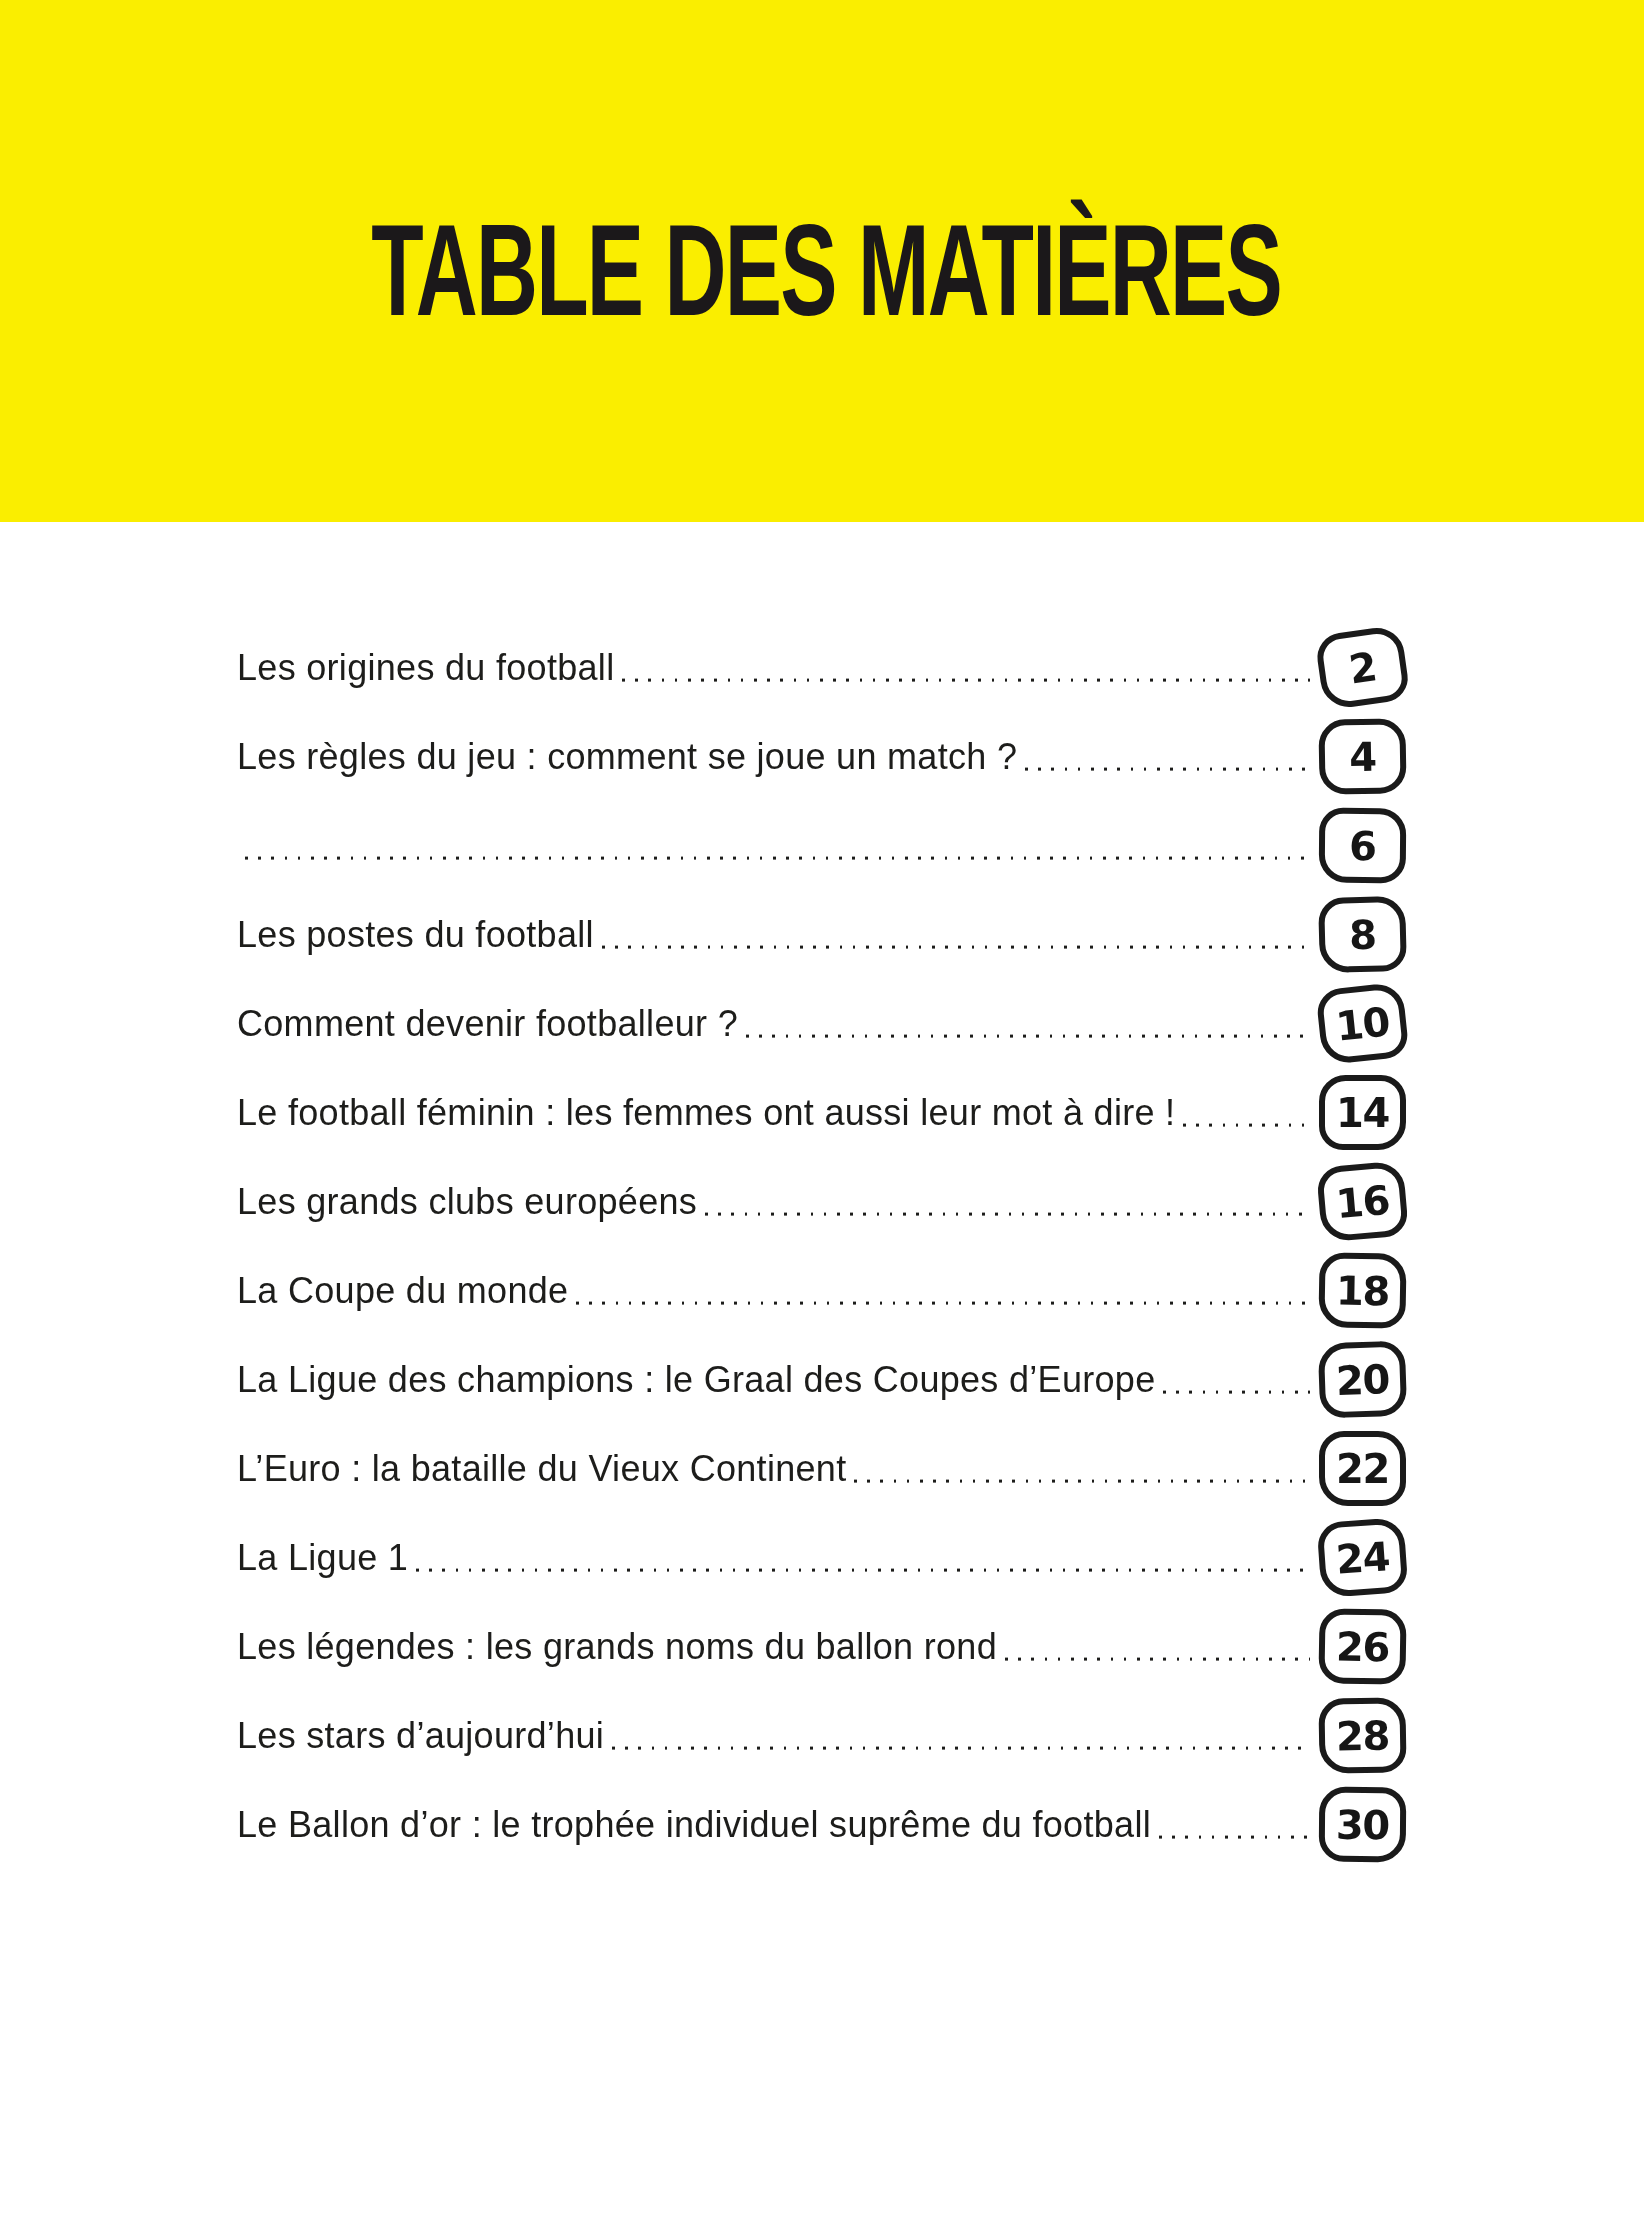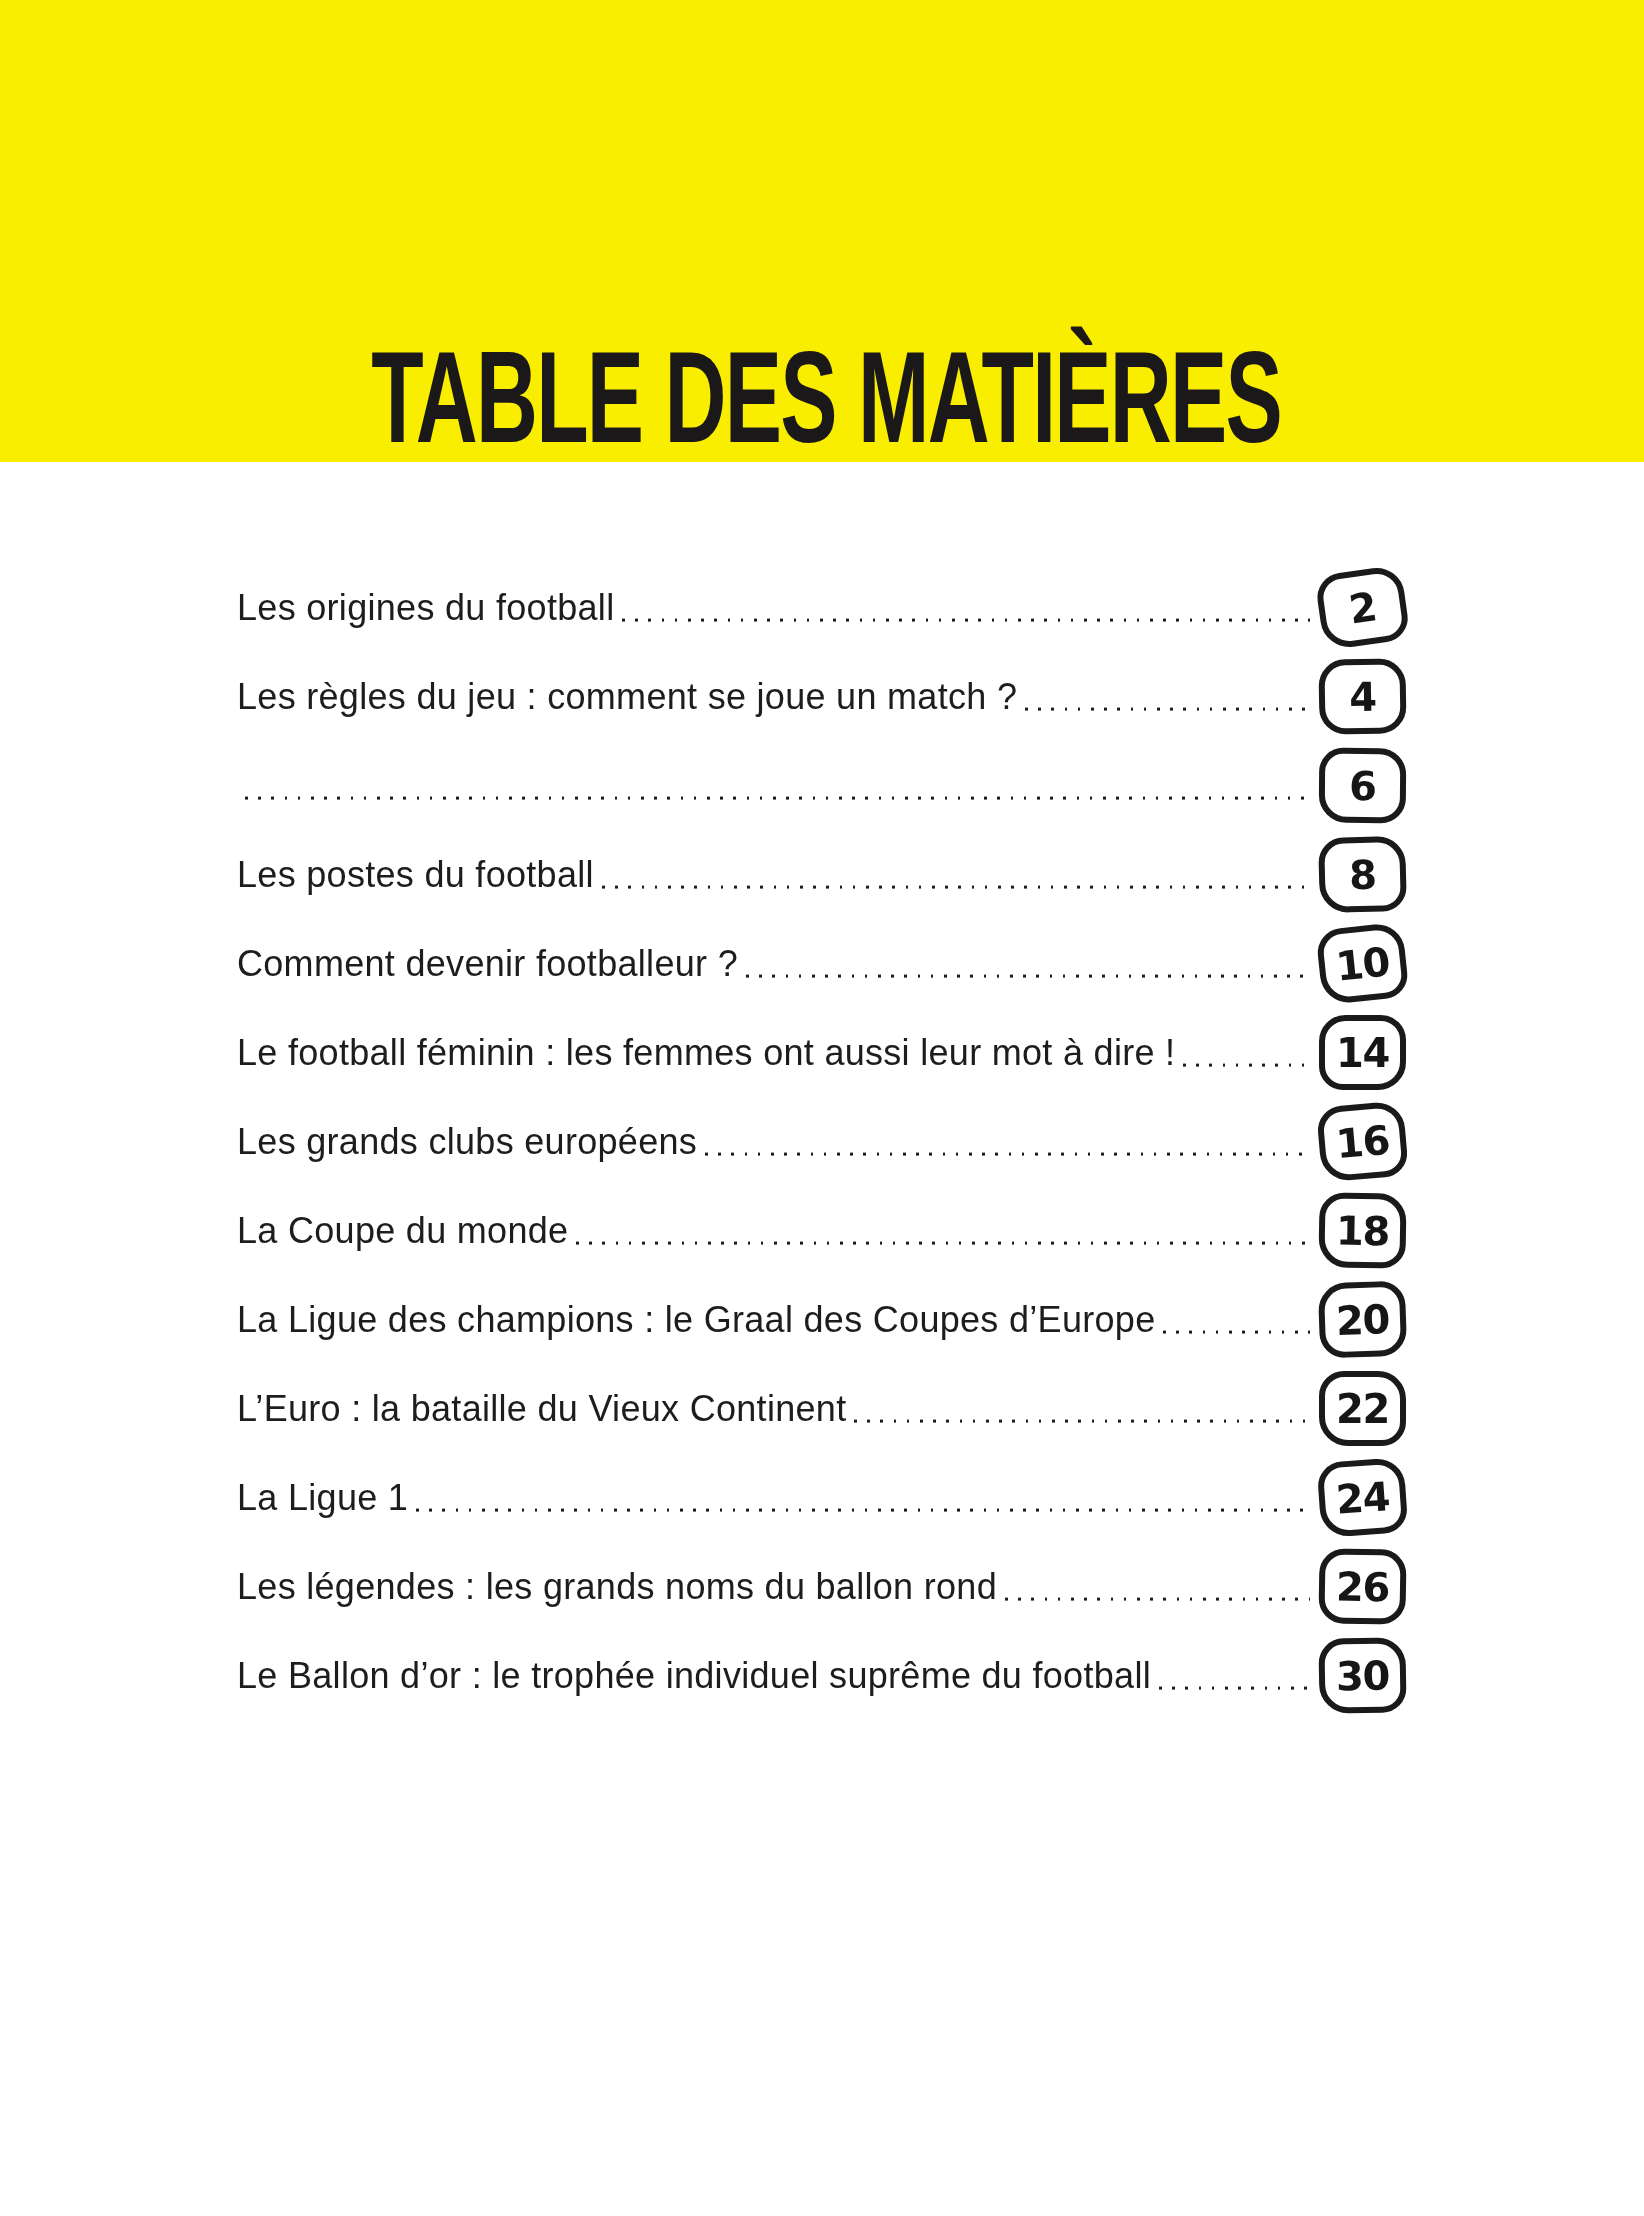--- a/index.html
+++ b/index.html
@@ -13,24 +13,24 @@
     width:1645px;
     height:2216px;
     position:relative;
     font-family:"Liberation Sans", sans-serif;
     overflow:hidden;
   }
 
   
   .banner{
     width:100%;
-    height:462px;
+    height:522px;
     background:var(--yellow);
     display:flex;
-    align-items:flex-end;
+    align-items:center;
     justify-content:center;
     padding-left:8px;
   }
   .banner h1{
     font-family:"Liberation Sans", sans-serif;
     font-weight:700;
     font-size:130px;
     line-height:1;
     letter-spacing:-2.6px;
     color:#1B181A;
@@ -199,20 +199,27 @@
   </div>
 
   <div class="toc-row">
     <span class="toc-label">Les légendes : les grands noms du ballon rond</span>
     <div class="leader"></div>
     <div class="badge">
       <span>26</span>
     </div>
   </div>
 
+  <div class="toc-row">
+    <span class="toc-label">Les stars d’aujourd’hui</span>
+    <div class="leader"></div>
+    <div class="badge">
+      <span>28</span>
+    </div>
+  </div>
 
   <div class="toc-row">
     <span class="toc-label">Le Ballon d’or : le trophée individuel suprême du football</span>
     <div class="leader"></div>
     <div class="badge">
       <span>30</span>
     </div>
   </div>
 </main>
 

